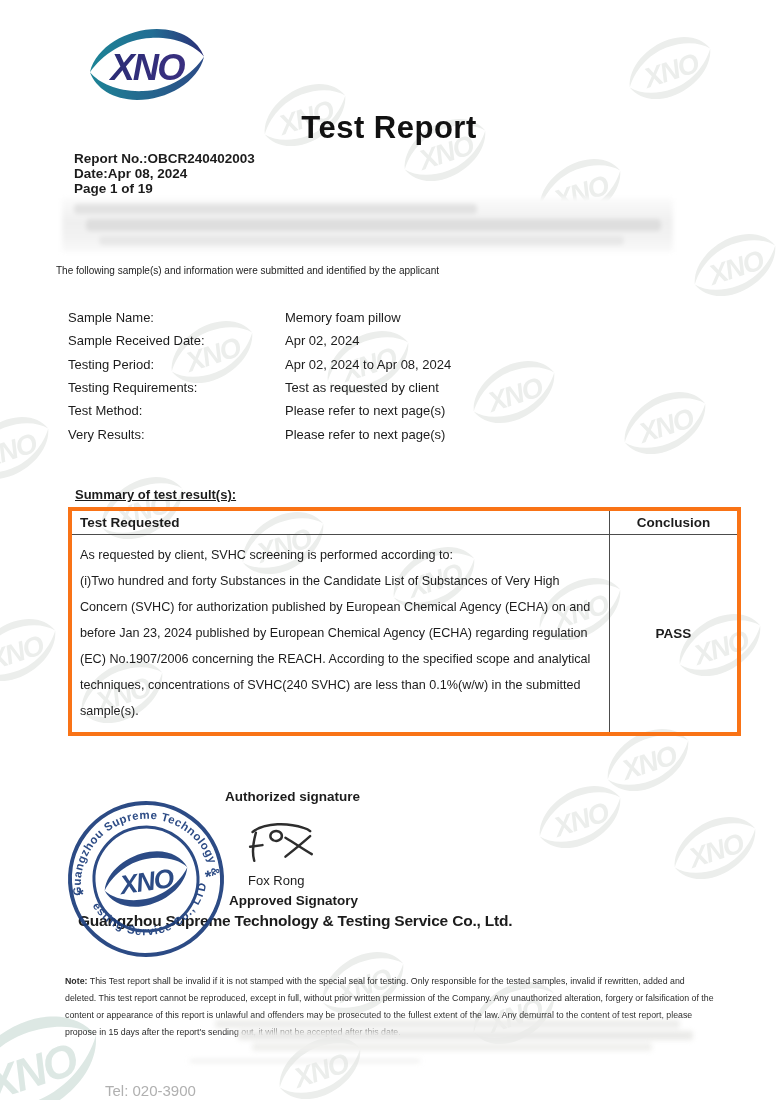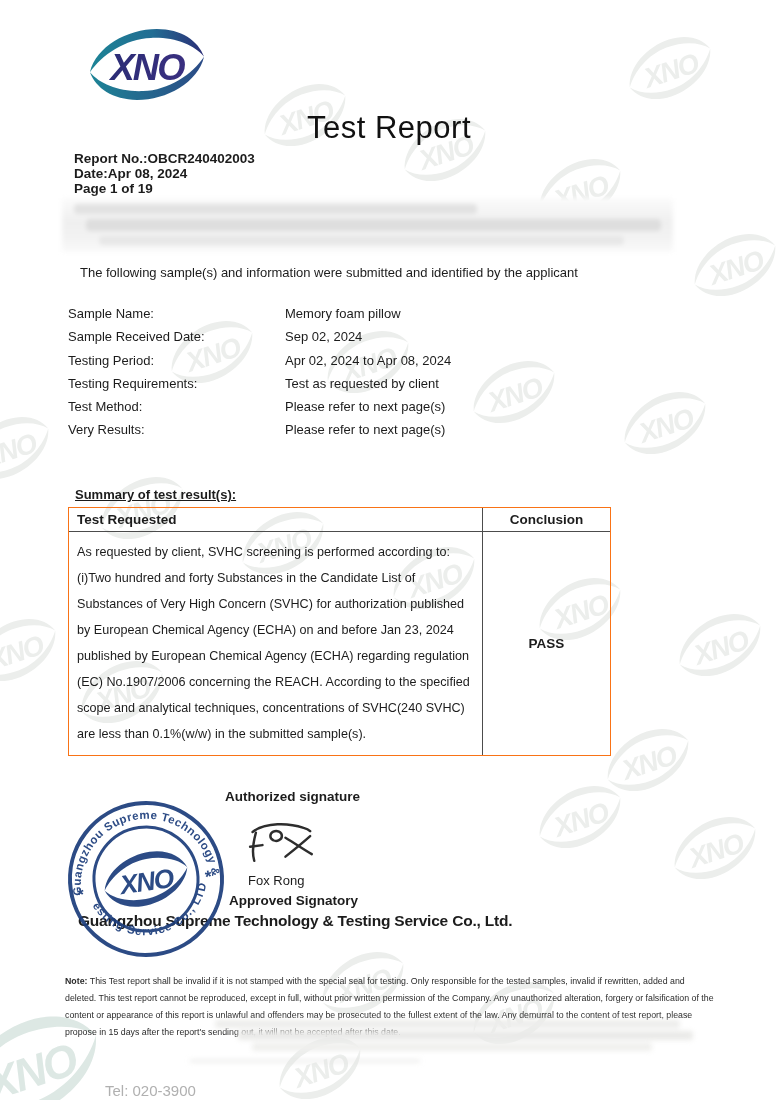--- a/index.html
+++ b/index.html
@@ -10,44 +10,44 @@
     background:#ffffff; overflow:hidden;
   }
   .wm-layer { position:absolute; inset:0; z-index:0; pointer-events:none; }
   .wm { position:absolute; width:92px; height:58px; transform:rotate(-18deg); color:#eceeec; }
   .wm.big { width:150px; height:95px; color:#dde8e4; }
   .content-layer { position:absolute; inset:0; z-index:1; }
 
   
   .logo { position:absolute; left:88px; top:27px; width:118px; height:75px; }
   .title { position:absolute; left:0; right:0; top:110px; text-align:center;
-           font-size:31px; font-weight:normal; letter-spacing:0.5px; color:#111; }
+           font-size:31px; font-weight:bold; letter-spacing:0.5px; color:#111; }
   .meta  { position:absolute; left:74px; right:66px; top:151px; display:flex;
            justify-content:space-between; font-size:13.5px; font-weight:bold;flex-direction:column; }
 
   
   .redacted { position:absolute; left:62px; top:198px; width:611px; height:54px;
               background:linear-gradient(180deg,#fbfbfb,#efefef 45%,#f3f3f3 75%,#fafafa);
               filter:blur(2px); overflow:hidden; }
   .redacted .s1,.redacted .s2,.redacted .s3 { position:absolute; border-radius:4px; }
   .redacted .s1 { top:6px;  left:2%;  width:66%; height:10px; background:#e2e2e2; }
   .redacted .s2 { top:21px; left:4%;  width:94%; height:12px; background:#dedede; }
   .redacted .s3 { top:38px; left:6%;  width:86%; height:9px;  background:#e7e7e7; }
 
-  .intro { position:absolute; left:80px; top:265px; font-size:13px;text-align:center; }
+  .intro { position:absolute; left:56px; top:265px; font-size:10px;text-align:center; }
 
   
   .info { position:absolute; left:68px; top:306px; width:560px; }
-  .info-row { display:flex; height:23.3px; align-items:flex-start; font-size:13px; }
+  .info-row { display:flex; height:23.3px; align-items:center; font-size:13px; }
   .info-row .lbl { width:217px; flex:none; }
 
   
   .summary-heading { position:absolute; left:75px; top:487px; font-size:13px;
                      font-weight:bold; text-decoration:underline; }
-  .ttable { position:absolute; left:68px; top:507px; width:543px; border:1px solid #f97316; }
+  .ttable { position:absolute; left:68px; top:507px; width:673px; border:4px solid #f97316; }
   .t-head { display:grid; grid-template-columns:1fr 127px; border-bottom:1px solid #4c4c4c; }
   .t-head .c1 { padding:4px 8px; font-size:13.5px; font-weight:bold; border-right:1px solid #4c4c4c; }
   .t-head .c2 { padding:4px; font-size:13.5px; font-weight:bold; text-align:center; }
   .t-body { display:grid; grid-template-columns:1fr 127px; min-height:182px; }
   .t-body .c1 { padding:7px 10px 8px 8px; font-size:12.6px; line-height:26px;
                 border-right:1px solid #4c4c4c; }
   .t-body .c2 { display:flex; align-items:center; justify-content:center;
                 font-size:13.5px; font-weight:bold; }
 
   
@@ -204,21 +204,21 @@
 
     <p class="intro">The following sample(s) and information were submitted and identified by the applicant</p>
 
     <div class="info">
       <div class="info-row">
         <span class="lbl">Sample Name:</span>
         <span class="val">Memory foam pillow</span>
       </div>
       <div class="info-row">
         <span class="lbl">Sample Received Date:</span>
-        <span class="val">Sep 02, 2024</span>
+        <span class="val">Apr 02, 2024</span>
       </div>
       <div class="info-row">
         <span class="lbl">Testing Period:</span>
         <span class="val">Apr 02, 2024 to Apr 08, 2024</span>
       </div>
       <div class="info-row">
         <span class="lbl">Testing Requirements:</span>
         <span class="val">Test as requested by client</span>
       </div>
       <div class="info-row">

